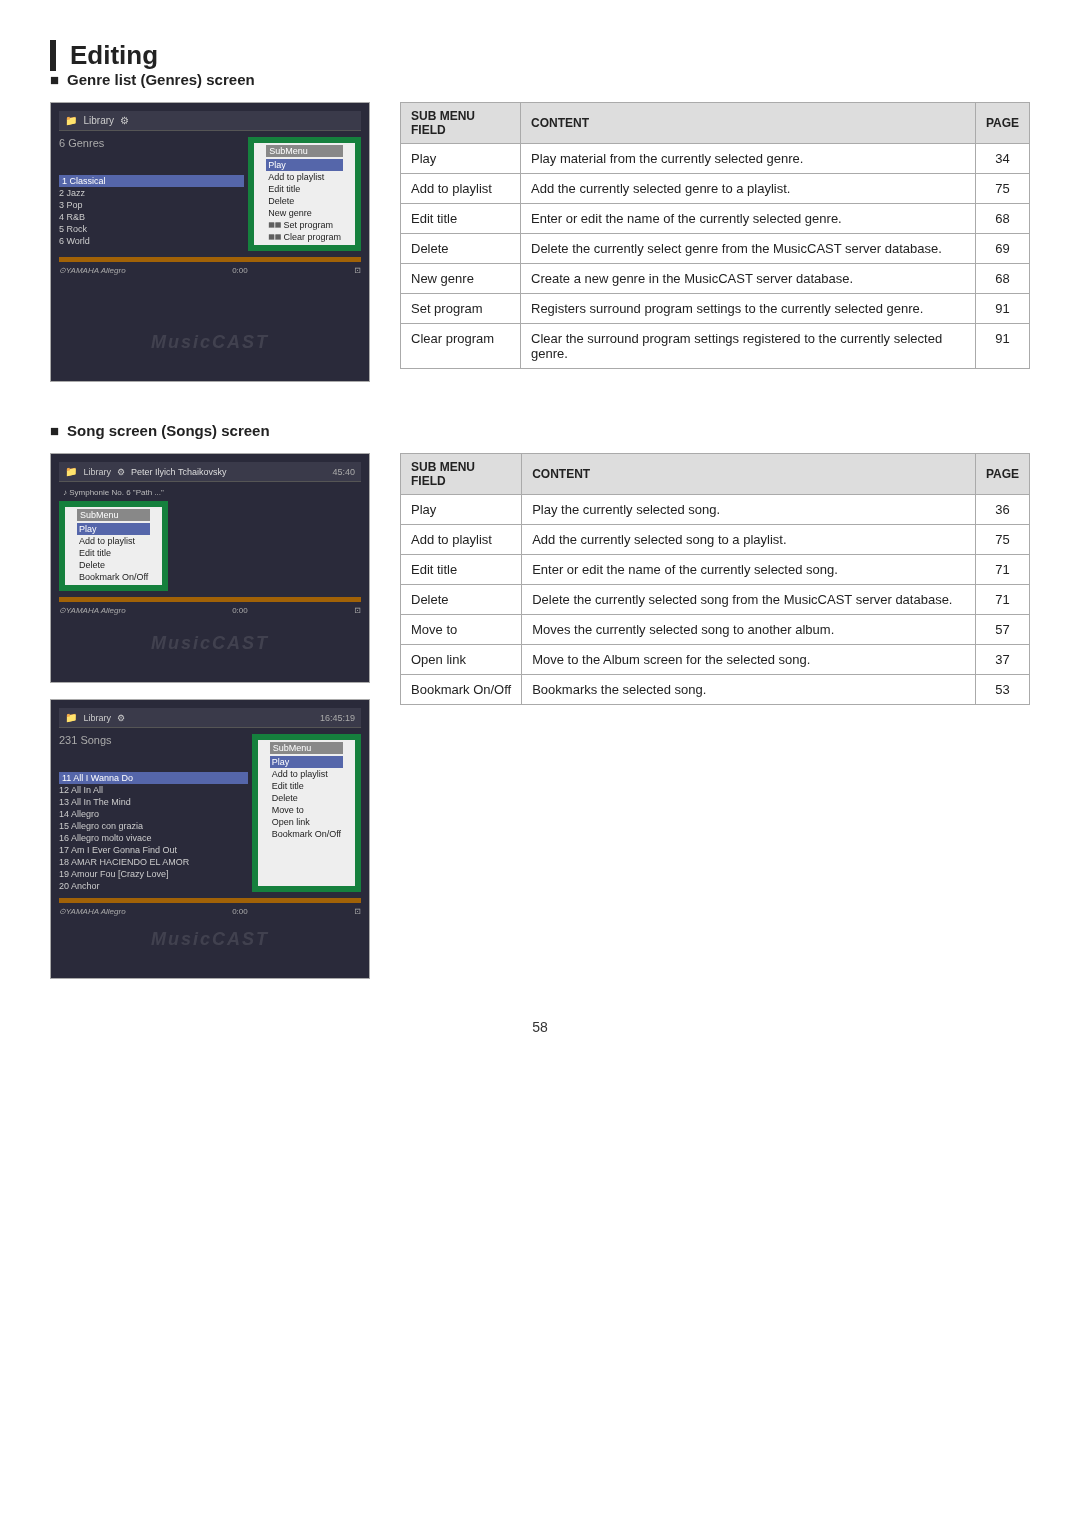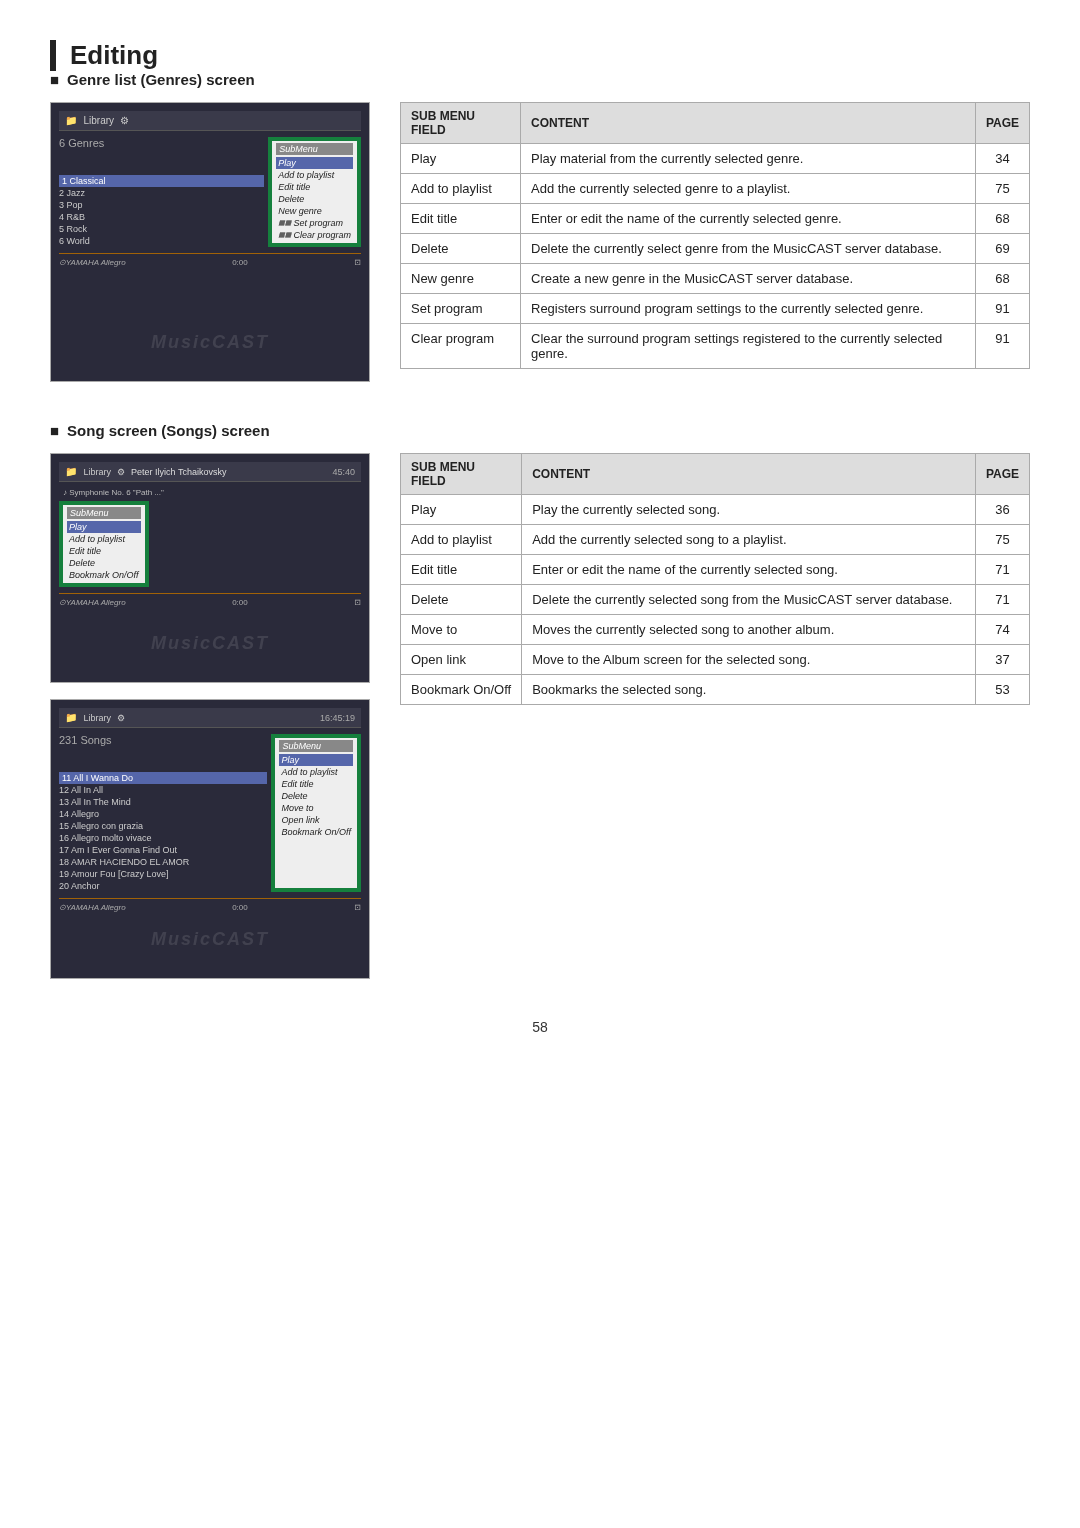--- a/index.html
+++ b/index.html
@@ -86,24 +86,23 @@
     .screen-list .list-item.selected {
       background: #5566aa;
       color: #fff;
       padding: 1px 3px;
       margin-top: 26px;
     }
     .screen-submenu {
       background: #eee;
       color: #222;
       font-size: 9px;
-      padding: 2px 4px;
-      border: 4px solid #15803d;
+      padding: 2px 12px;
+      border: 6px solid #15803d;
       min-width: 80px;
-      font-style: italic;
     }
     .screen-submenu .sm-title {
       background: #888;
       color: #fff;
       padding: 1px 3px;
       margin-bottom: 2px;
       font-size: 9px;
     }
     .screen-submenu .sm-item {
       padding: 1px 2px;
@@ -111,21 +110,21 @@
     .screen-submenu .sm-item.active {
       background: #5566aa;
       color: #fff;
     }
     .screen-footer {
       display: flex;
       align-items: center;
       justify-content: space-between;
       margin-top: 6px;
       padding-top: 4px;
-      border-top: 1px solid #a16207;
+      border-top: 5px solid #a16207;
       font-size: 8px;
       color: #aaa;
     }
     .musiccast-watermark {
       position: absolute;
       bottom: 28px;
       left: 50%;
       transform: translateX(-50%);
       font-size: 18px;
       color: rgba(200,200,200,0.15);
@@ -379,21 +378,21 @@
         <td class="page-col">71</td>
       </tr>
       <tr>
         <td class="field">Delete</td>
         <td>Delete the currently selected song from the MusicCAST server database.</td>
         <td class="page-col">71</td>
       </tr>
       <tr>
         <td class="field">Move to</td>
         <td>Moves the currently selected song to another album.</td>
-        <td class="page-col">74</td>
+        <td class="page-col">57</td>
       </tr>
       <tr>
         <td class="field">Open link</td>
         <td>Move to the Album screen for the selected song.</td>
         <td class="page-col">37</td>
       </tr>
       <tr>
         <td class="field">Bookmark On/Off</td>
         <td>Bookmarks the selected song.</td>
         <td class="page-col">53</td>

